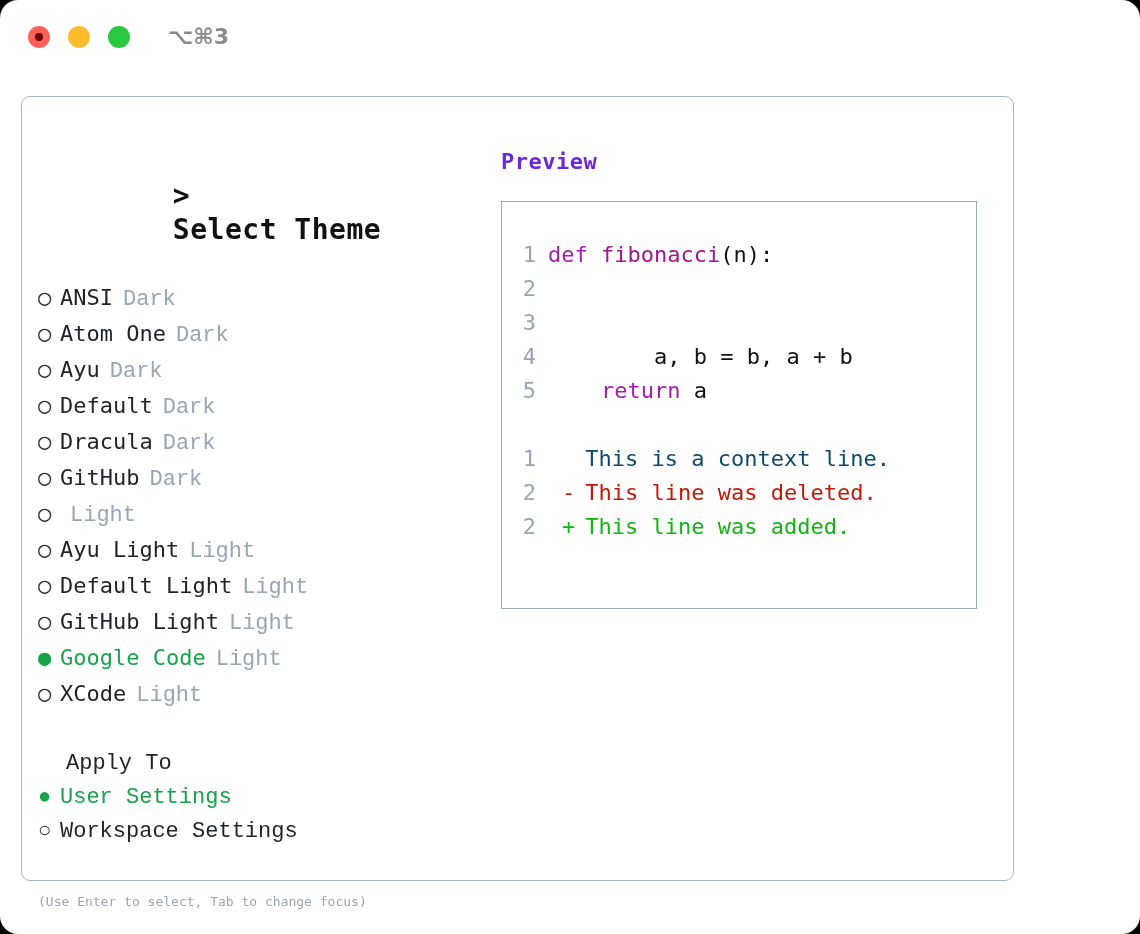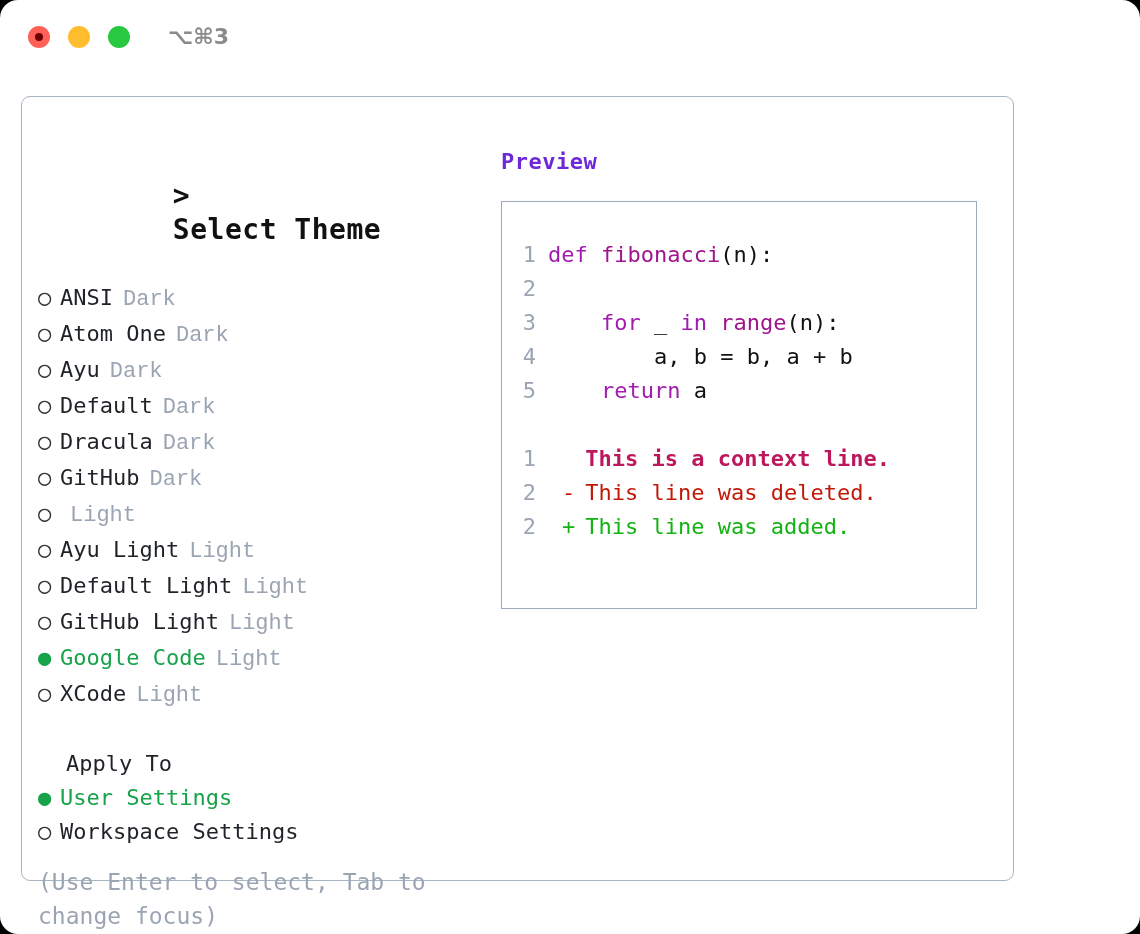--- a/index.html
+++ b/index.html
@@ -109,32 +109,32 @@
   }
   .marker.sel { color: #16a34a; }
   .opt-label { color: #1f2328; }
   .opt-row.selected .opt-label { color: #16a34a; }
   .opt-variant {
     color: #9aa4b2;
     margin-left: 10px;
     font-family: Liberation Mono, monospace;
   }
 
-  #applyto-block { margin-top: 34px; }
+  #applyto-block { margin-top: 34px; font-family: Liberation Mono, monospace; }
   #applyto-title {
     font-size: 22px;
     color: #1f2328;
     line-height: 34px;
     padding-left: 28px;
     white-space: pre;
   }
 
   #hint {
-    margin-top: 16px;
-    font-size: 23px;
+    margin-top: 36px;
+    font-size: 13px;
     line-height: 34px;
     color: #9aa4b2;
     width: 400px;
     white-space: normal;
   }
 
   
   #right-col {
     position: absolute;
     left: 479px;
@@ -176,21 +176,21 @@
   .code-text { color: #111111; }
   .blank-line { height: 34px; }
 
   
   .tok-kw   { color: #a21caf; }
   .tok-fn   { color: #a0148c; text-align: center; }
   .tok-num  { color: #0b7571; }
   .tok-pln  { color: #111111; }
 
   
-  .diff-ctx { color: #be185d; font-weight: bold; }
+  .diff-ctx { color: #0c4a6e; }
   .diff-del { color: #c21807; }
   .diff-add { color: #12b312; }
 </style>
 </head>
 <body>
 
 <div id="window">
 
   <div id="titlebar">
     <div class="traffic" id="tl-close"></div>
@@ -234,21 +234,21 @@
 
       <div id="hint">(Use Enter to select, Tab to change focus)</div>
     </div>
 
     <div id="right-col">
       <div id="preview-title">Preview</div>
       <div id="preview-box">
         <div id="code-block">
             <div class="code-line"><span class="lineno">1</span><span class="code-text"><span class="tok-kw">def </span><span class="tok-fn">fibonacci</span><span class="tok-pln">(n):</span></span></div>
             <div class="code-line"><span class="lineno">2</span></div>
-            <div class="code-line"><span class="lineno">3</span><span class="code-text"><span class="tok-pln">    </span><span class="tok-kw">for</span><span class="tok-pln"> _ </span><span class="tok-kw">in</span><span class="tok-pln"> </span><span class="tok-fn">range</span><span class="tok-pln">(n):</span></span></div>
+            <div class="code-line"><span class="lineno">3</span></div>
             <div class="code-line"><span class="lineno">4</span><span class="code-text"><span class="tok-pln">        a, b = b, a + b</span></span></div>
             <div class="code-line"><span class="lineno">5</span><span class="code-text"><span class="tok-pln">    </span><span class="tok-kw">return</span><span class="tok-pln"> a</span></span></div>
           </div>
         <div class="blank-line"></div>
         <div id="diff-block">
             <div class="code-line"><span class="lineno">1</span><span class="diff-ctx" style="padding-left: 14px; padding-right: 10px;"> </span><span class="diff-ctx">This is a context line.</span></div>
             <div class="code-line"><span class="lineno">2</span><span class="diff-del" style="padding-left: 14px; padding-right: 10px;">-</span><span class="diff-del">This line was deleted.</span></div>
             <div class="code-line"><span class="lineno">2</span><span class="diff-add" style="padding-left: 14px; padding-right: 10px;">+</span><span class="diff-add">This line was added.</span></div>
           </div>
       </div>

